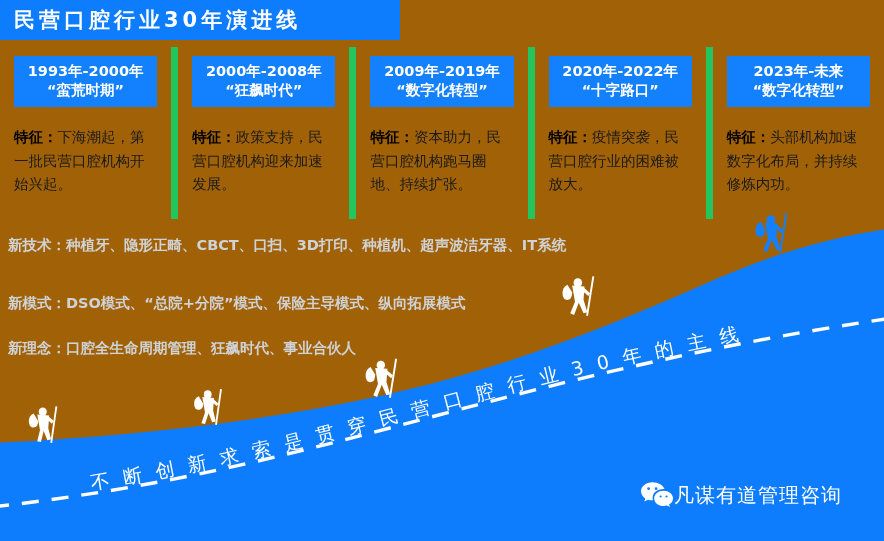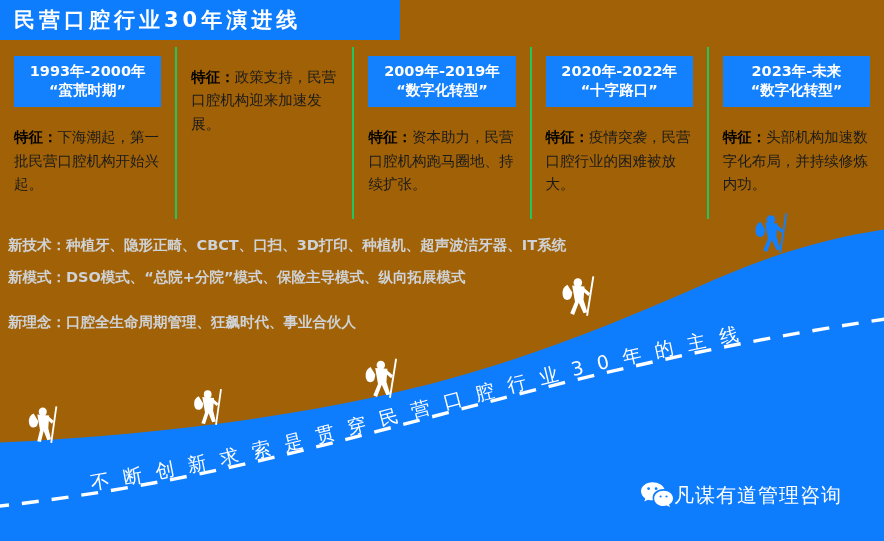--- a/index.html
+++ b/index.html
@@ -44,21 +44,21 @@
     top: 47px;
     width: 884px;
     height: 172px;
     display: flex;
   }
   .card {
     position: relative;
     flex: 1 1 0;
     box-sizing: border-box;
     padding: 0 14px;
-    border-right: 2px solid #22c55e;
+    border-right: 7px solid #22c55e;
   }
   .card:last-child { border-right: none; }
 
   .card-header {
     margin-top: 9px;
     background: #1380fd;
     color: #ffffff;
     text-align: center;
     padding: 6px 4px 7px 4px;
     line-height: 1.32;
@@ -90,21 +90,21 @@
   }
   .info-line {
     color: #cfd2d6;
     font-size: 14.5px;
     font-weight: bold;
     line-height: 1.0;
     white-space: nowrap;
     font-family: "DejaVu Sans", "Liberation Sans", sans-serif;
   }
   .info-line.l1 { margin-top: 8px; }
-  .info-line.l2 { margin-top: 17px; }
+  .info-line.l2 { margin-top: 43px; }
   .info-line.l3 { margin-top: 31px; }
 
   
   .scene {
     position: absolute;
     left: 0;
     top: 0;
     width: 884px;
     height: 541px;
     pointer-events: none;
@@ -143,20 +143,24 @@
       <div class="card-header">
         <span>1993年-2000年</span>
         <span class="line2">“蛮荒时期”</span>
       </div>
       <div class="card-body">
         <span class="lead">特征：</span><span>下海潮起，第一批民营口腔机构开始兴起。</span>
       </div>
     </div>
 
     <div class="card">
+      <div class="card-header">
+        <span>2000年-2008年</span>
+        <span class="line2">“狂飙时代”</span>
+      </div>
       <div class="card-body">
         <span class="lead">特征：</span><span>政策支持，民营口腔机构迎来加速发展。</span>
       </div>
     </div>
 
     <div class="card">
       <div class="card-header">
         <span>2009年-2019年</span>
         <span class="line2">“数字化转型”</span>
       </div>

